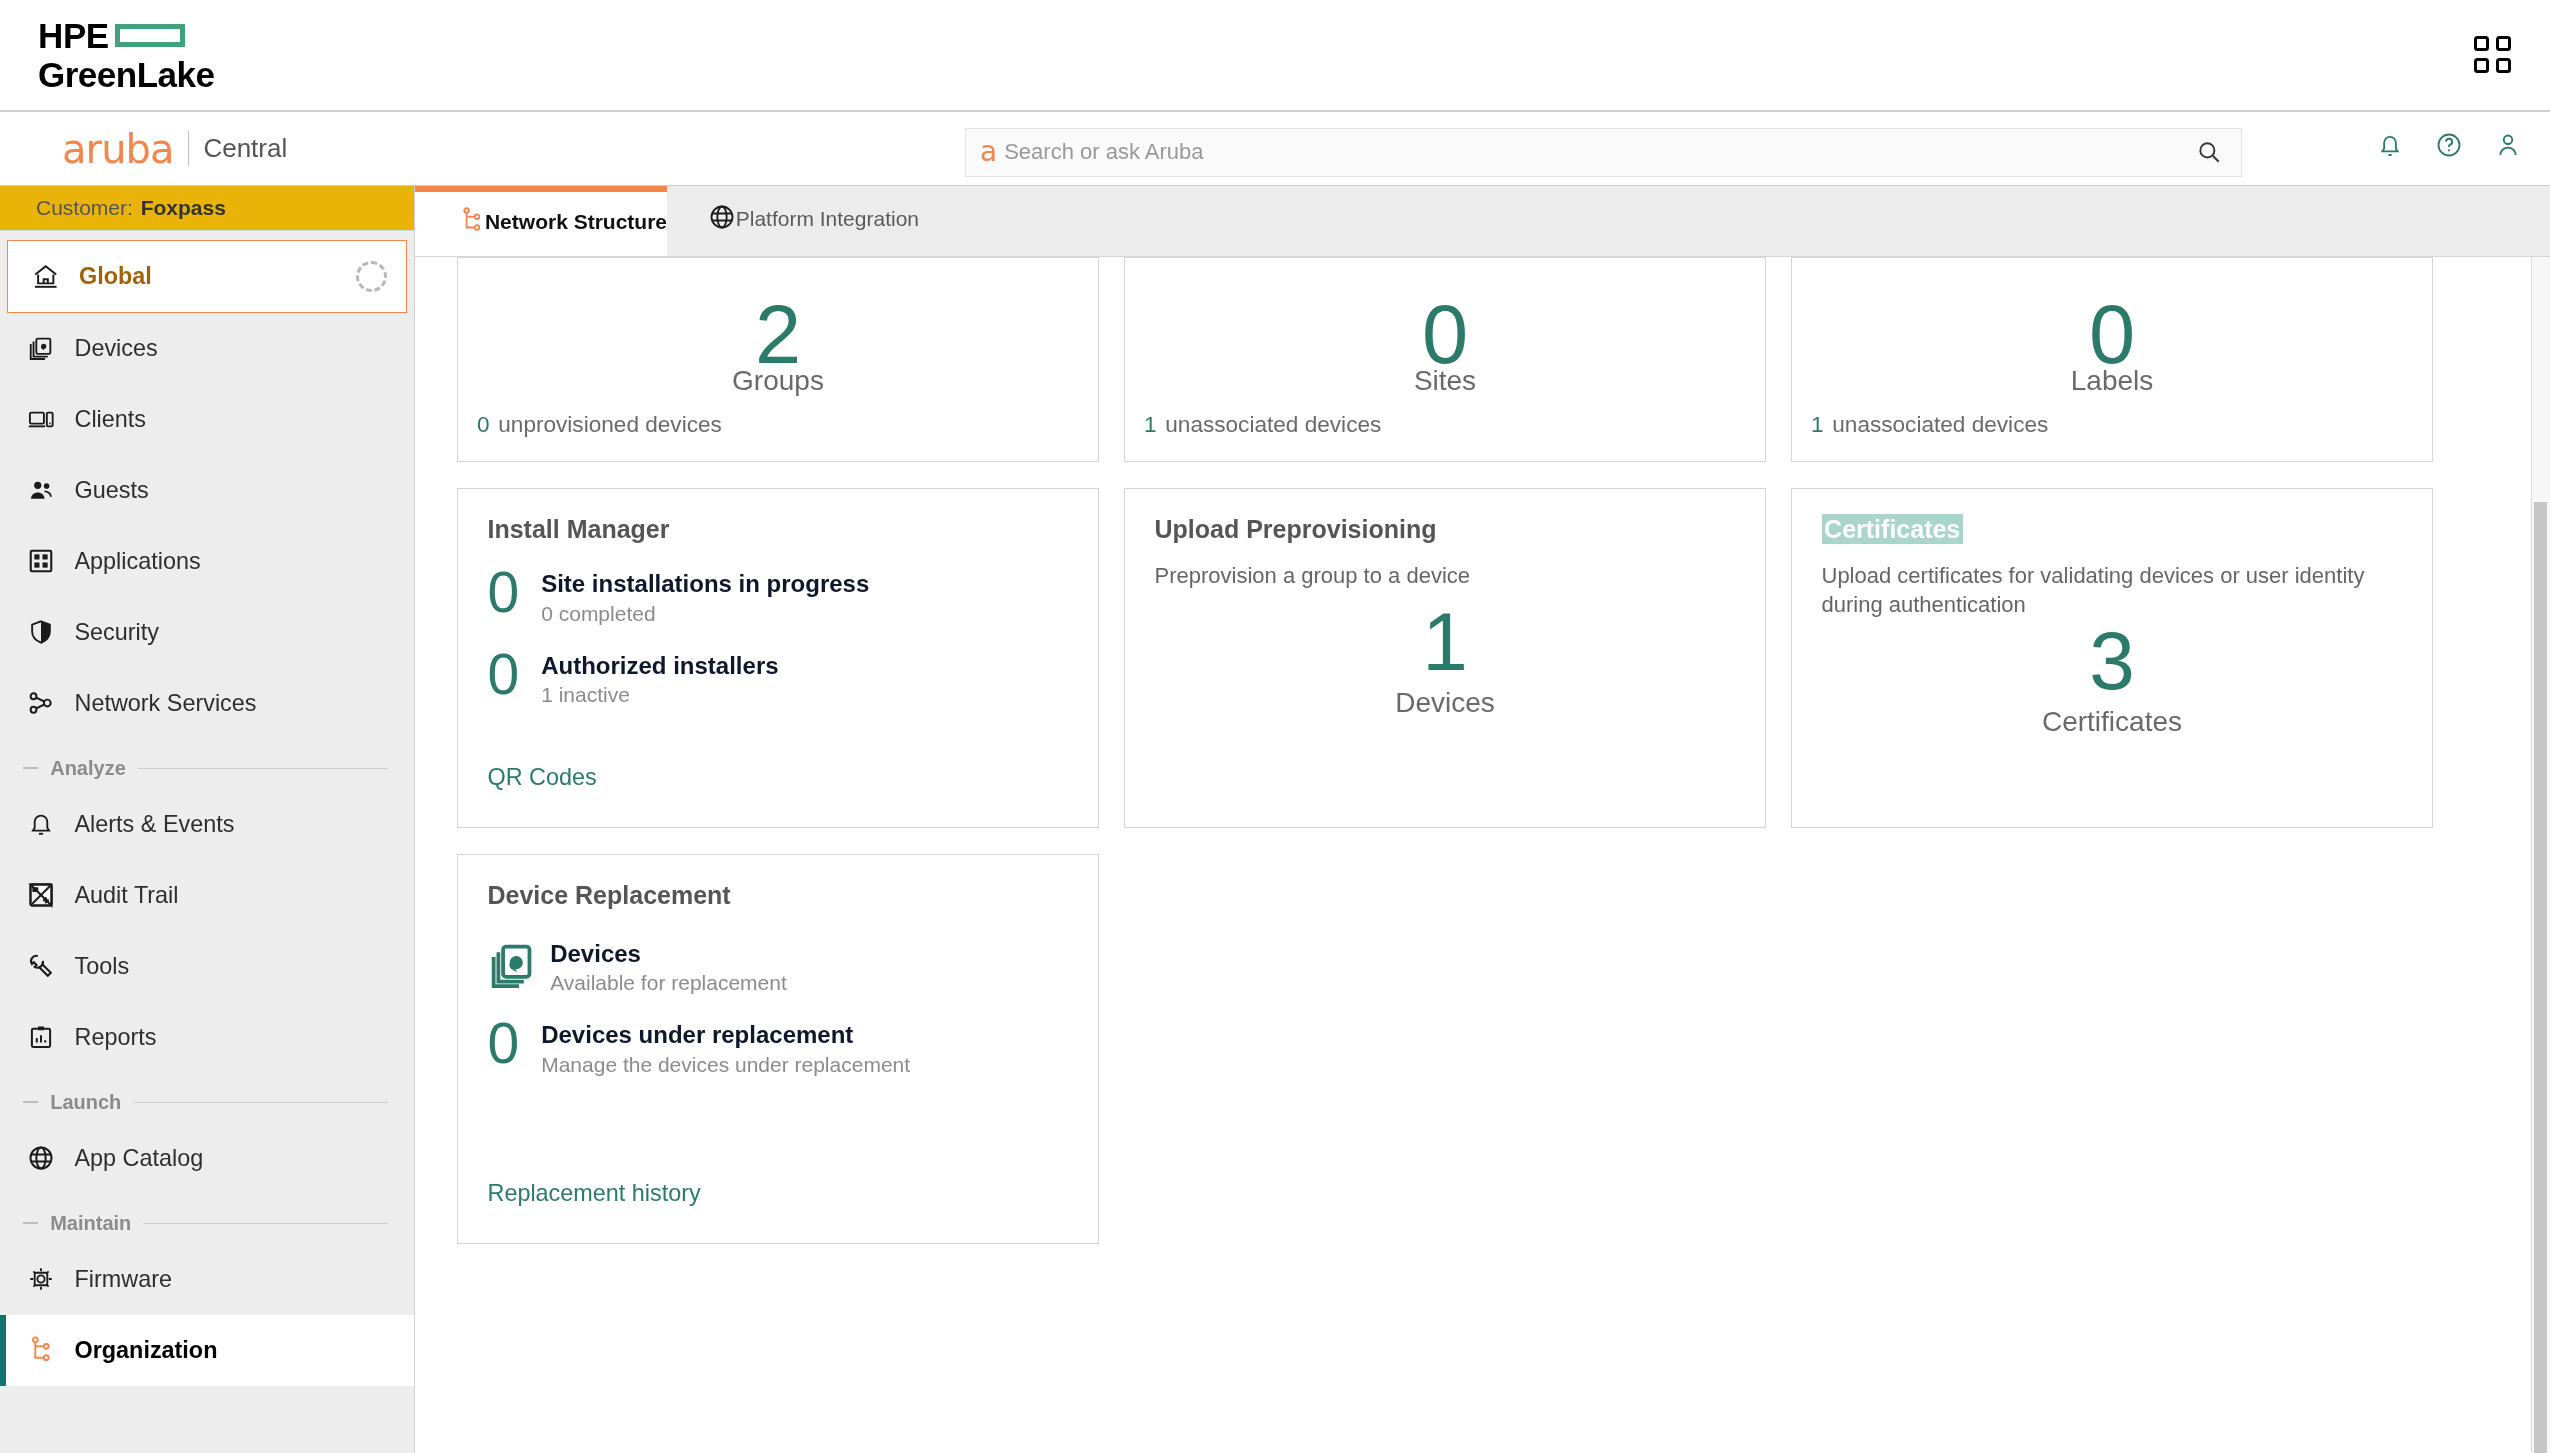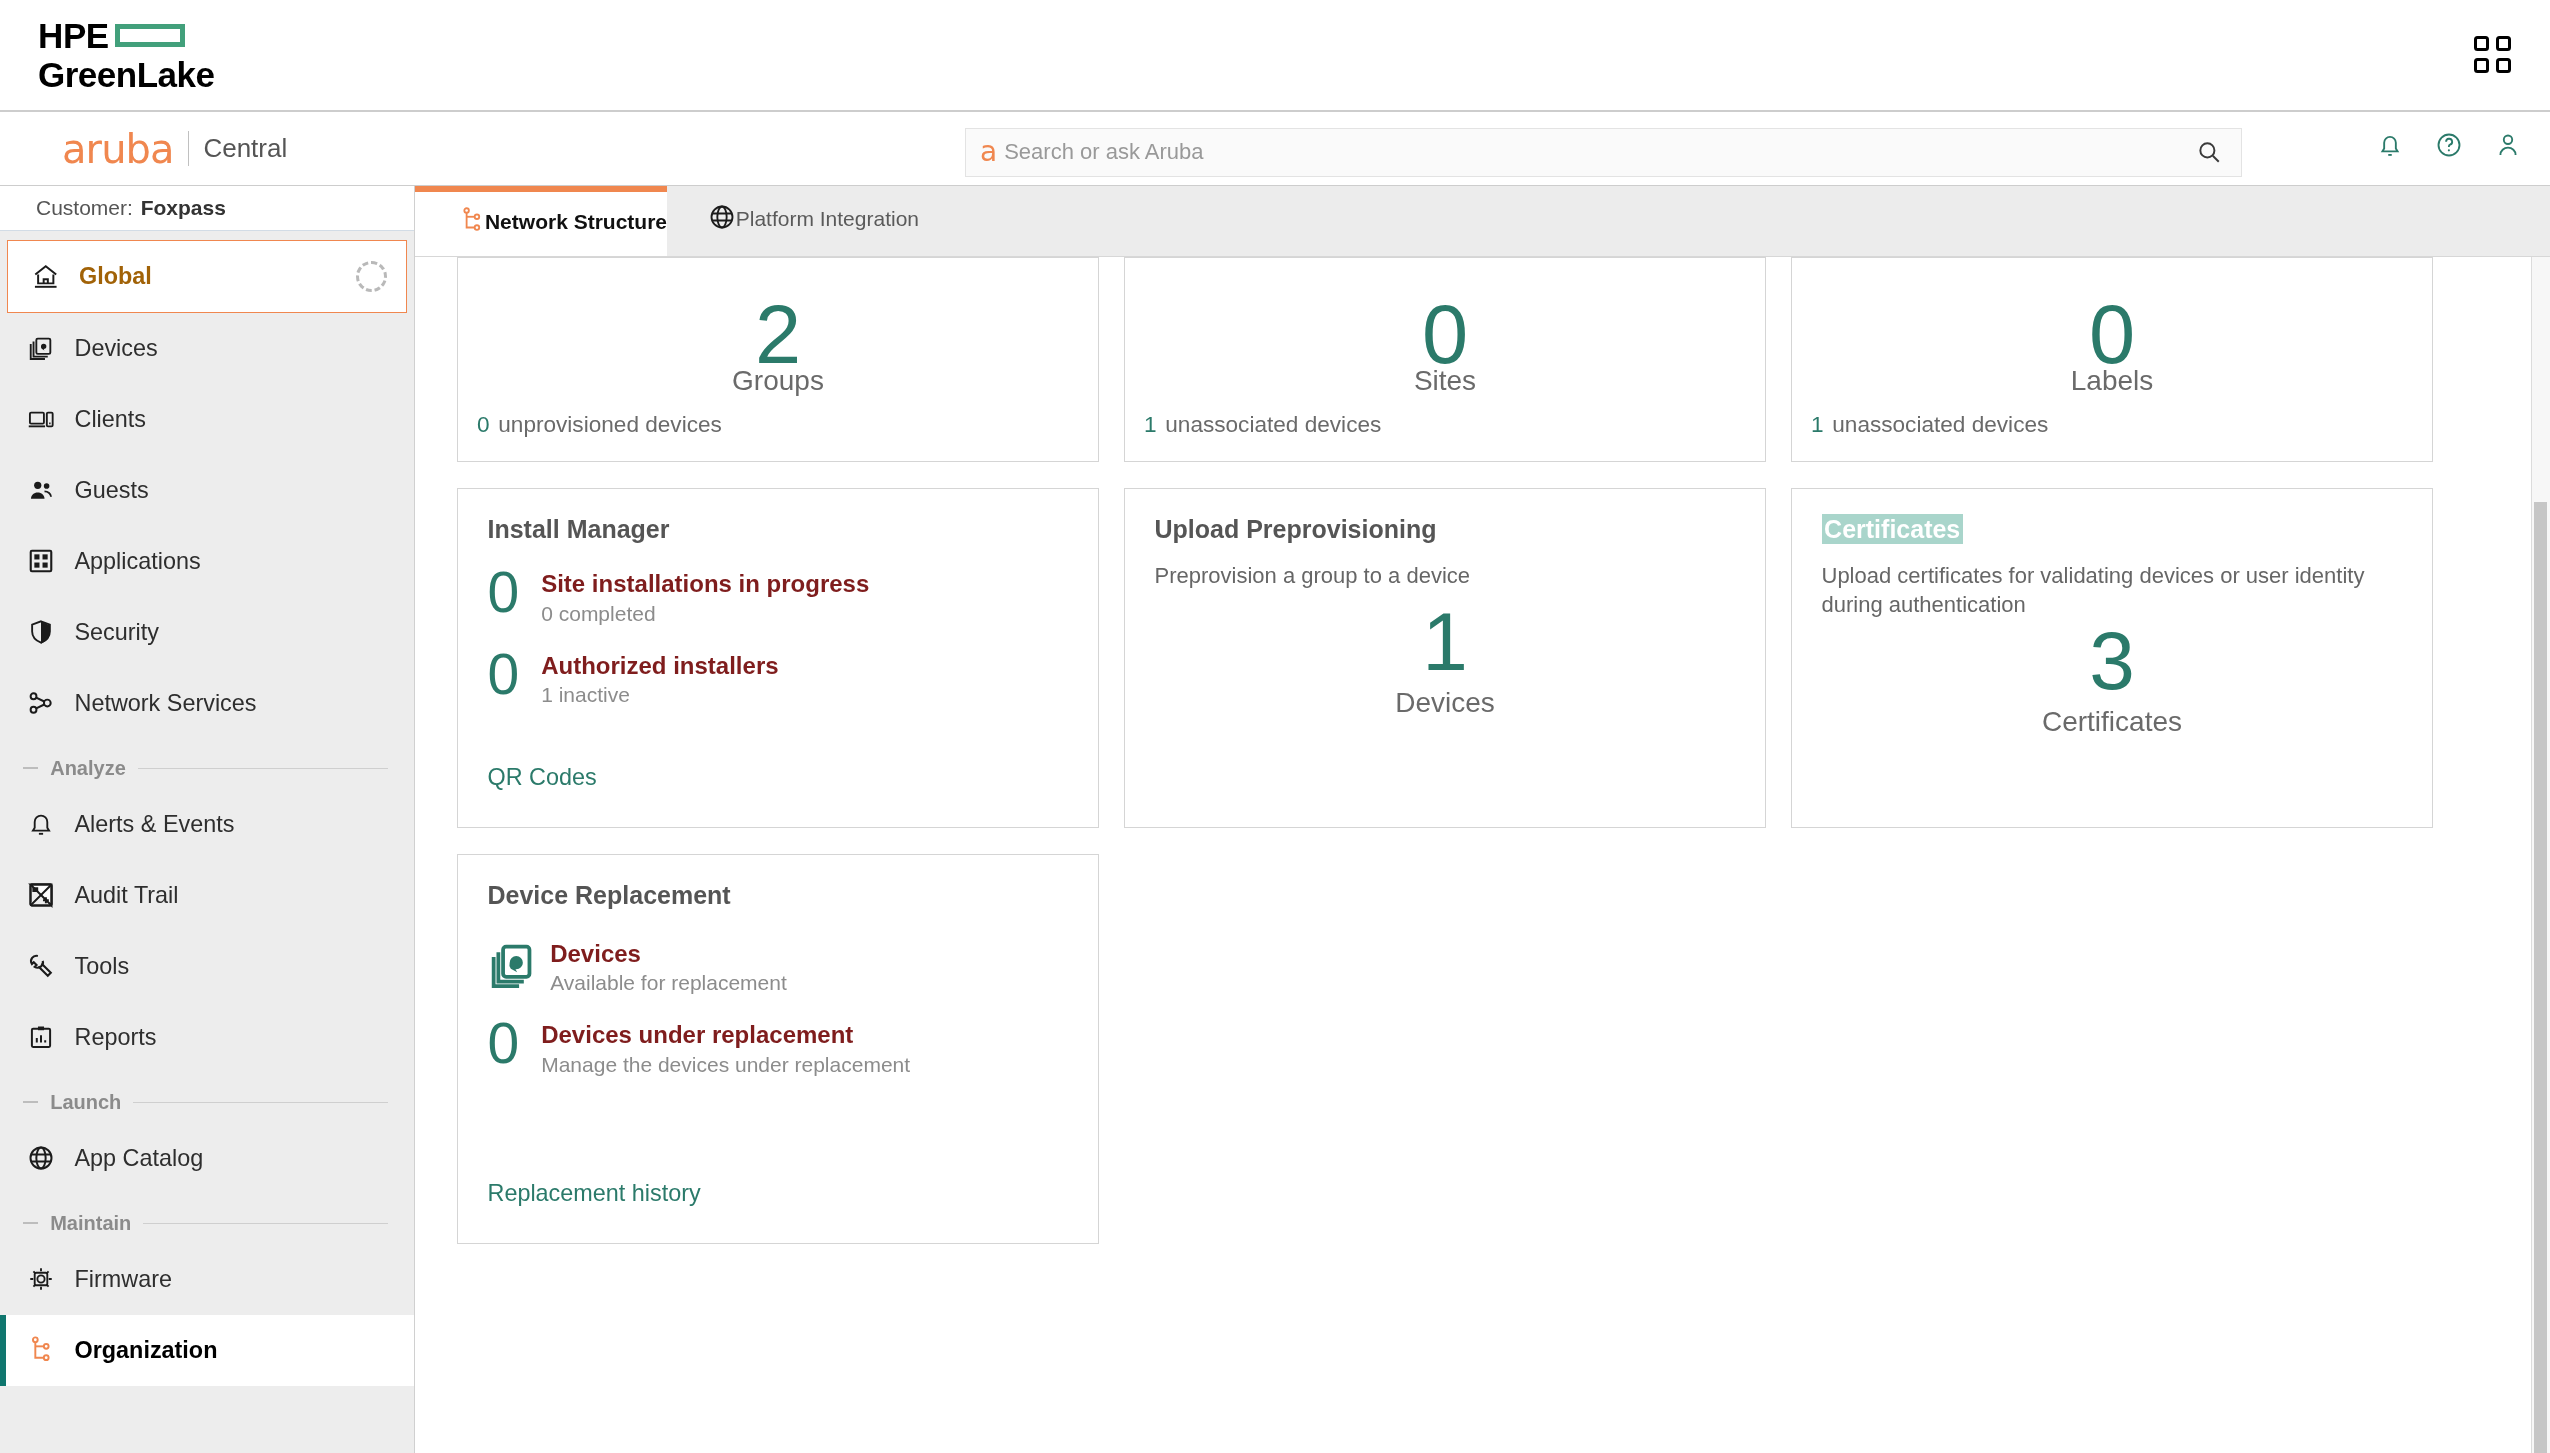--- a/index.html
+++ b/index.html
@@ -100,21 +100,21 @@
 
   
   .sidebar {
     width: 415px; min-width: 415px;
     background: #ededed;
     border-right: 0.9px solid #d0d0d0;
     display: flex; flex-direction: column;
     position: relative; z-index: 5;
   }
   .cust-bar {
-    height: 45px; background: #ffffff;
+    height: 45px; background: #eab308;
     border-bottom: 0.9px solid #d2dce6;
     display: flex; align-items: center;
     font-size: 21px; color: #555;
     padding-left: 36px;
   }
   .cust-bar b { color: #333; margin-left: 7.8px; }
 
   .nav-global {
     margin: 8.7px 7px 0 7px;
     height: 73px; background: #fff;
@@ -200,21 +200,21 @@
   }
   .card-desc { font-size: 22px; color: #666; margin-top: 16.5px; line-height: 1.32; }
 
   .metric { display: flex; align-items: flex-start; margin-top: 26px; }
   .metric .mnum {
     font-size: 57px; color: #2b7a6a; font-weight: 300;
     line-height: 0.8; width: 45px; min-width: 45px;
   }
   .metric .mico { width: 54px; min-width: 54px; margin-top: 1.7px; }
   .metric .mtxt { margin-left: 8.7px; }
-  .metric .mt1 { font-size: 24px; font-weight: bold; color: #7f1d1d; }
+  .metric .mt1 { font-size: 24px; font-weight: bold; color: #0f172a; }
   .metric .mt2 { font-size: 21px; color: #8c8c8c; margin-top: 3.5px; }
 
   .card-link {
     position: absolute; left: 29.5px; bottom: 36px;
     font-size: 23.4px; color: #2b7a6a; cursor: pointer;
   }
 
   .big-center { text-align: center; margin-top: 17.3px; }
   .big-num { font-size: 82px; color: #2b7a6a; font-weight: 300; line-height: 0.85; }
   .big-lbl { font-size: 28px; color: #6a6a6a; margin-top: 10.4px; }

